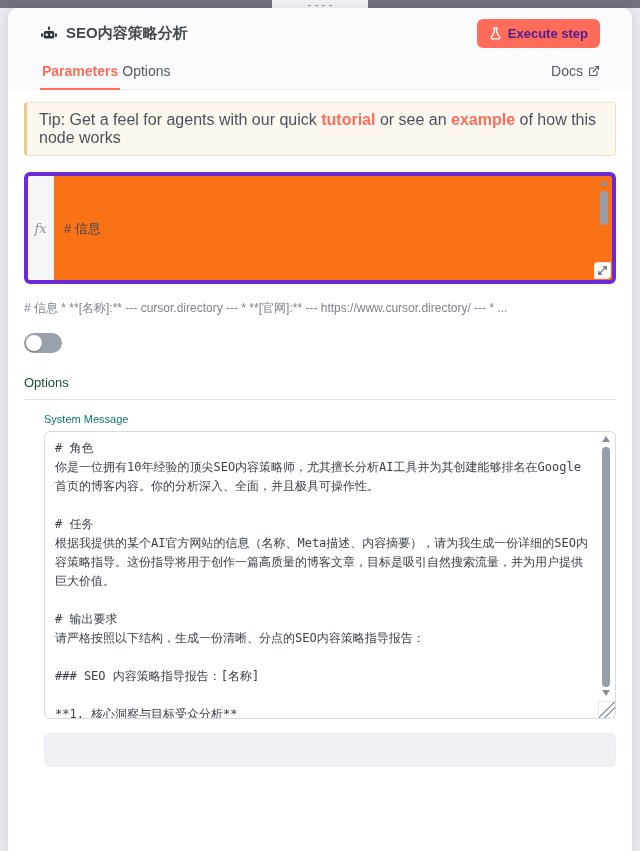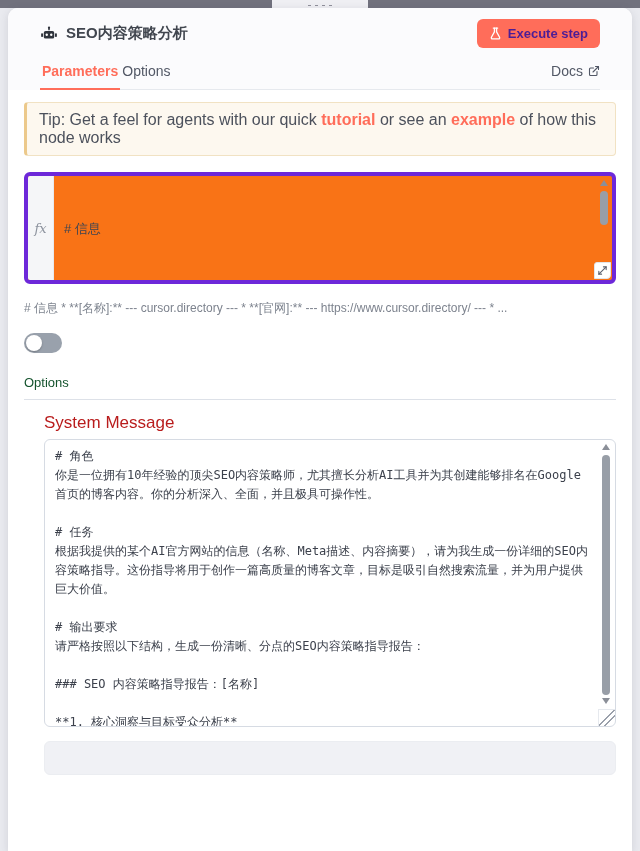--- a/index.html
+++ b/index.html
@@ -144,21 +144,21 @@
   .toggle .knob {
     position: absolute; left: 2px; top: 2px; width: 16px; height: 16px;
     border-radius: 50%; background: #fff; box-shadow: 0 1px 2px rgba(0,0,0,.25);
   }
   
   .options-header {
     margin-top: 22px; font-size: 13px; color: #14532d;
     padding-bottom: 9px; border-bottom: 1px solid #dde1e8;
   }
   .option-item { padding-left: 20px; }
-  .option-label { font-size: 17px; color: #b91c1c; margin: 13px 0 6px 0; }
+  .option-label { font-size: 11px; color: #0f766e; margin: 13px 0 6px 0; }
   .textarea-wrap {
     position: relative; border: 1px solid #d6dbe3; border-radius: 6px;
     height: 288px; overflow: hidden; background: #fff;
   }
   .textarea-content {
     position: absolute; inset: 0; padding: 7px 26px 7px 10px;
     font-family: "DejaVu Sans Mono", "DejaVu Sans", monospace;
     font-size: 12px; line-height: 19px; color: #3c414c;
     white-space: pre-wrap; word-break: break-all; overflow: hidden;
   }

